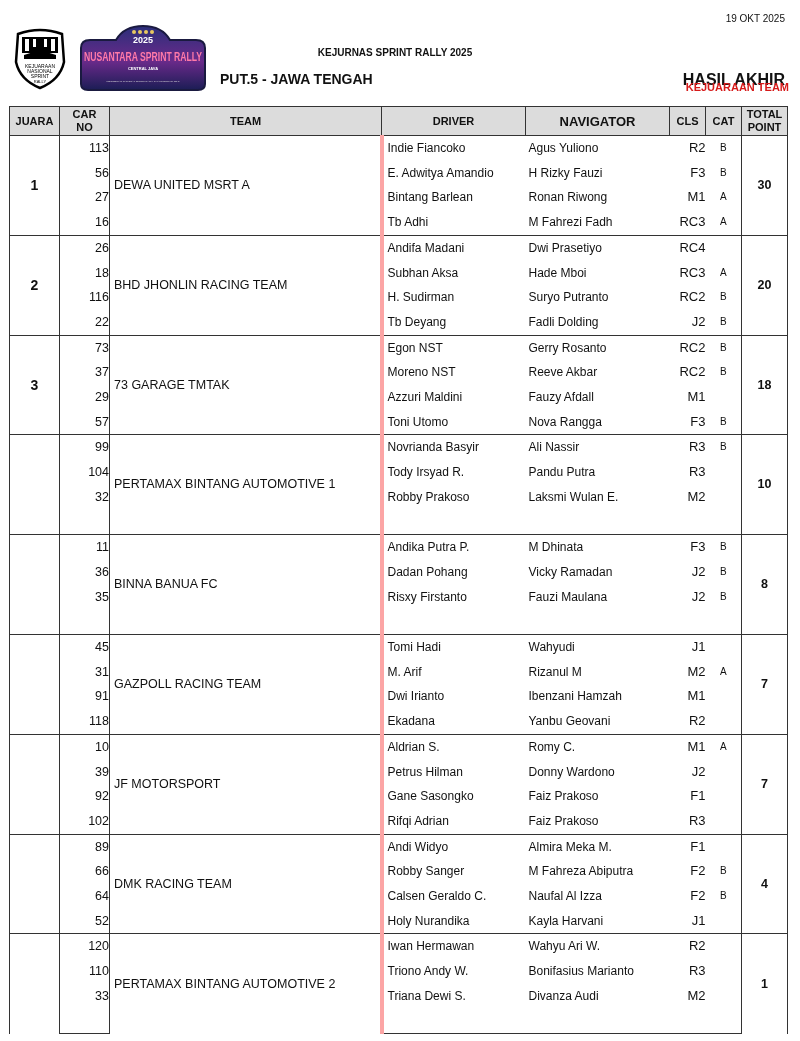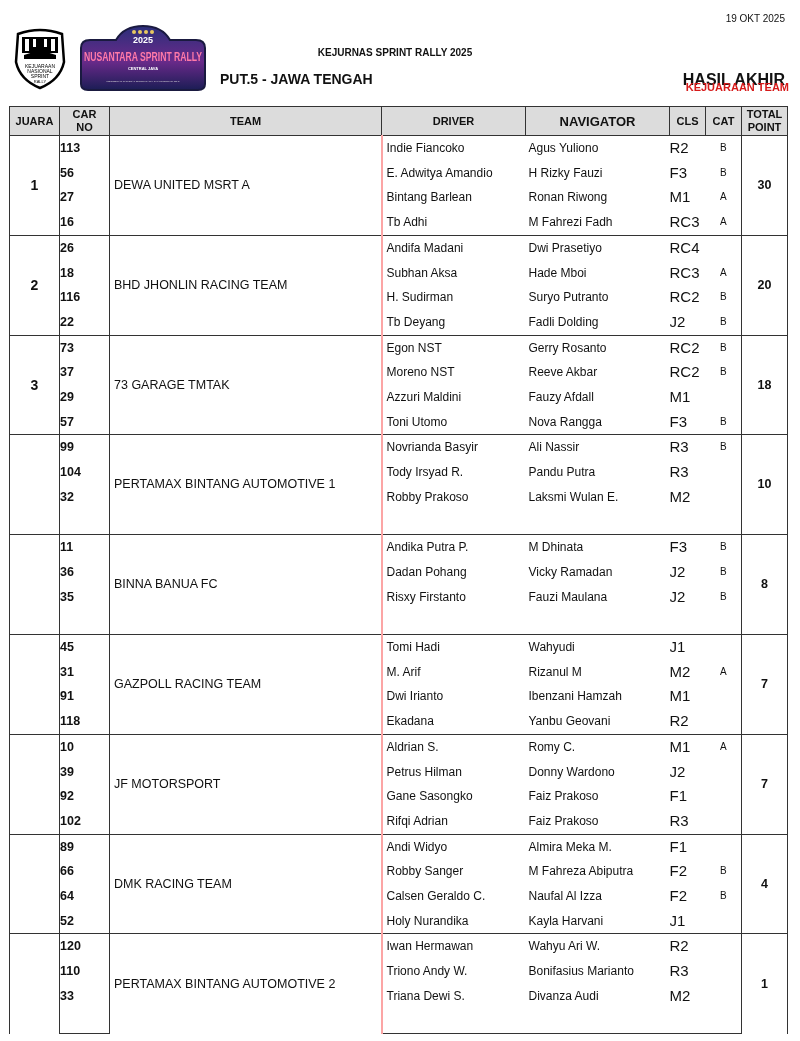--- a/index.html
+++ b/index.html
@@ -18,25 +18,25 @@
   .status-text{ position: absolute; right: 15px; top: 58px; font-size: 16px; font-weight: bold; margin-top: 13px; }
   .category-text { position: absolute; right: 11px; top: 81px; font-size: 11px; font-weight: bold; color: #d61a1a; }
 
   table.results { position: absolute; left: 9px; top: 106px; width: 778px;
                   border-collapse: collapse; table-layout: fixed; font-size: 12px; }
   table.results th { background: #dcdcdc; border: 1.5px solid #333; font-weight: bold;
                      font-size: 11px; text-align: center; line-height: 13px; padding: 0; height: 28px; }
   table.results th.nav-h { font-size: 13px; }
   table.results td { padding: 0; height: 24.7px; line-height: 24.7px; white-space: nowrap; overflow: hidden; }
   td.juara { border-left: 1.5px solid #333; border-right: 1.5px solid #333; text-align: center; font-weight: bold; font-size: 14px; }
-  td.carno { border-right: 1.5px solid #333; text-align: left; font-weight: bold; font-size: 12.5px; }
-  td.team  { border-right: 2px solid #fca5a5; padding-left: 4px !important; font-size: 12.5px; }
+  td.carno { border-right: 1.5px solid #333; text-align: right; font-weight: normal; font-size: 12.5px; }
+  td.team  { border-right: 4px solid #fca5a5; padding-left: 4px !important; font-size: 12.5px; }
   td.driver{ padding-left: 4px !important; }
   td.nav   { padding-left: 3px !important; }
-  td.cls   { text-align: left; font-size: 15px; }
+  td.cls   { text-align: right; font-size: 13px; }
   td.cat   { text-align: center; font-size: 10px; }
   td.points{ border-left: 1.5px solid #333; border-right: 1.5px solid #333; text-align: center; font-weight: bold; font-size: 12.5px; }
   tr.group-end td { border-bottom: 1.5px solid #333; }
   tr.group-start td { border-top: 1.5px solid #333; }
 </style>
 </head>
 <body>
 
 <div class="logo-imi">
   <svg viewBox="0 0 56 62" width="56" height="62">

